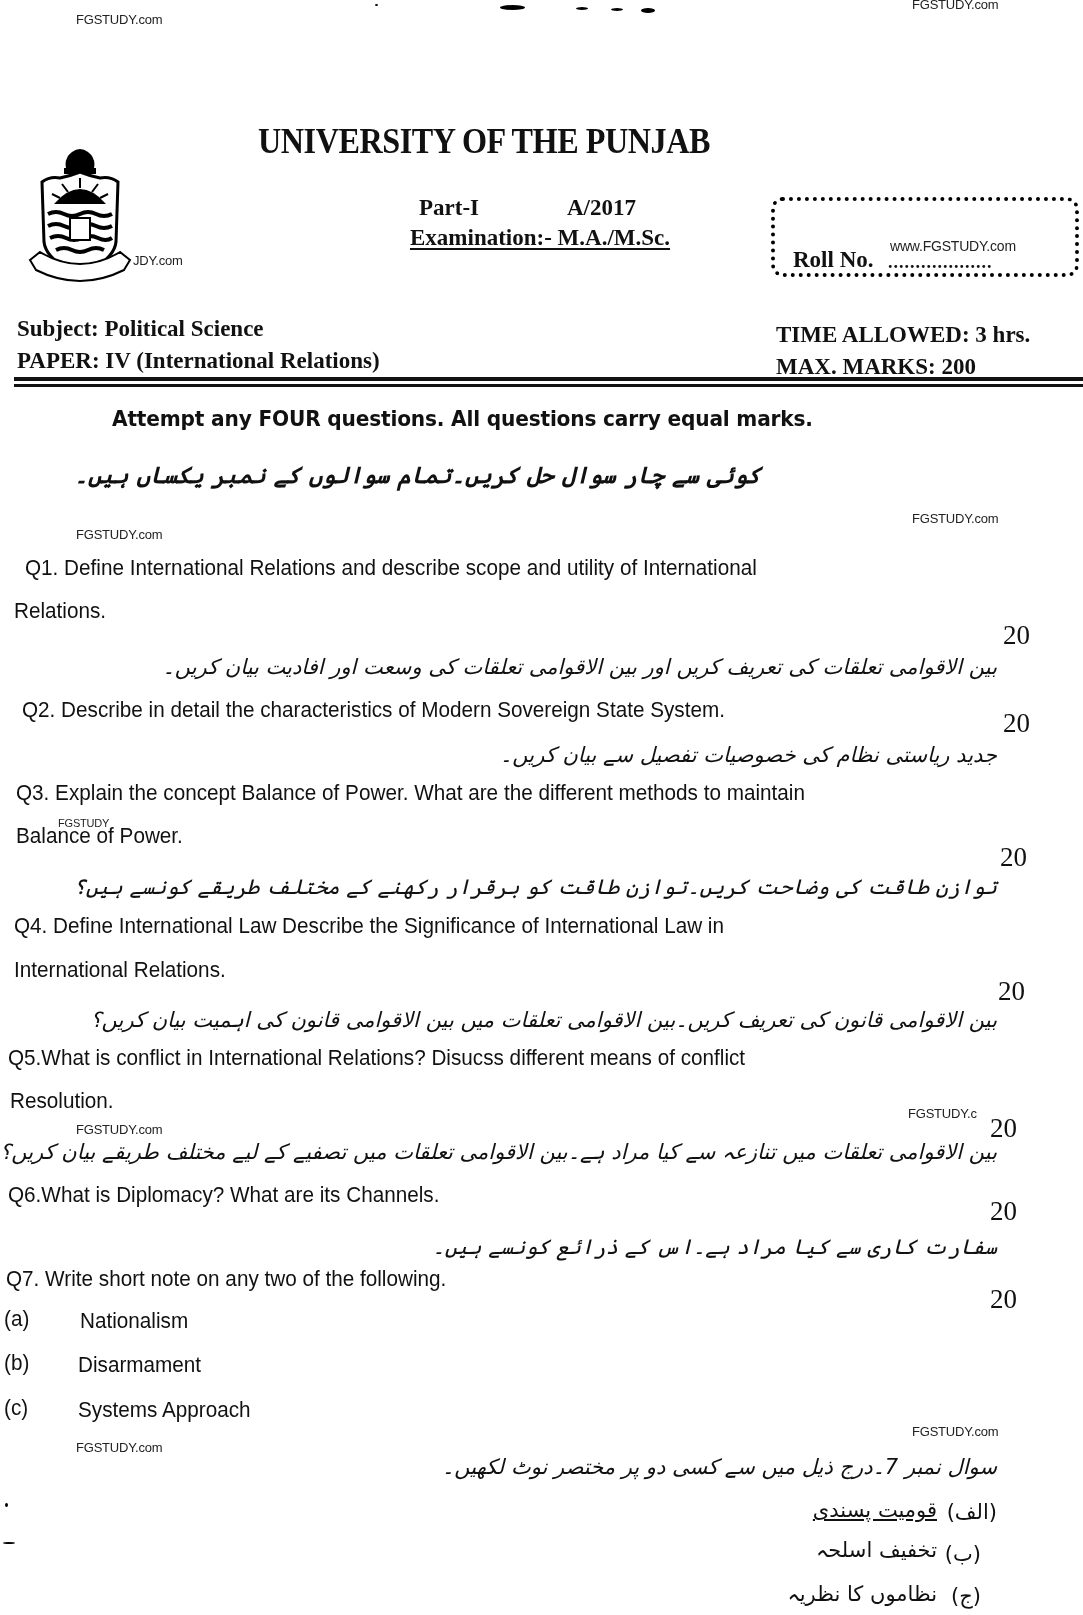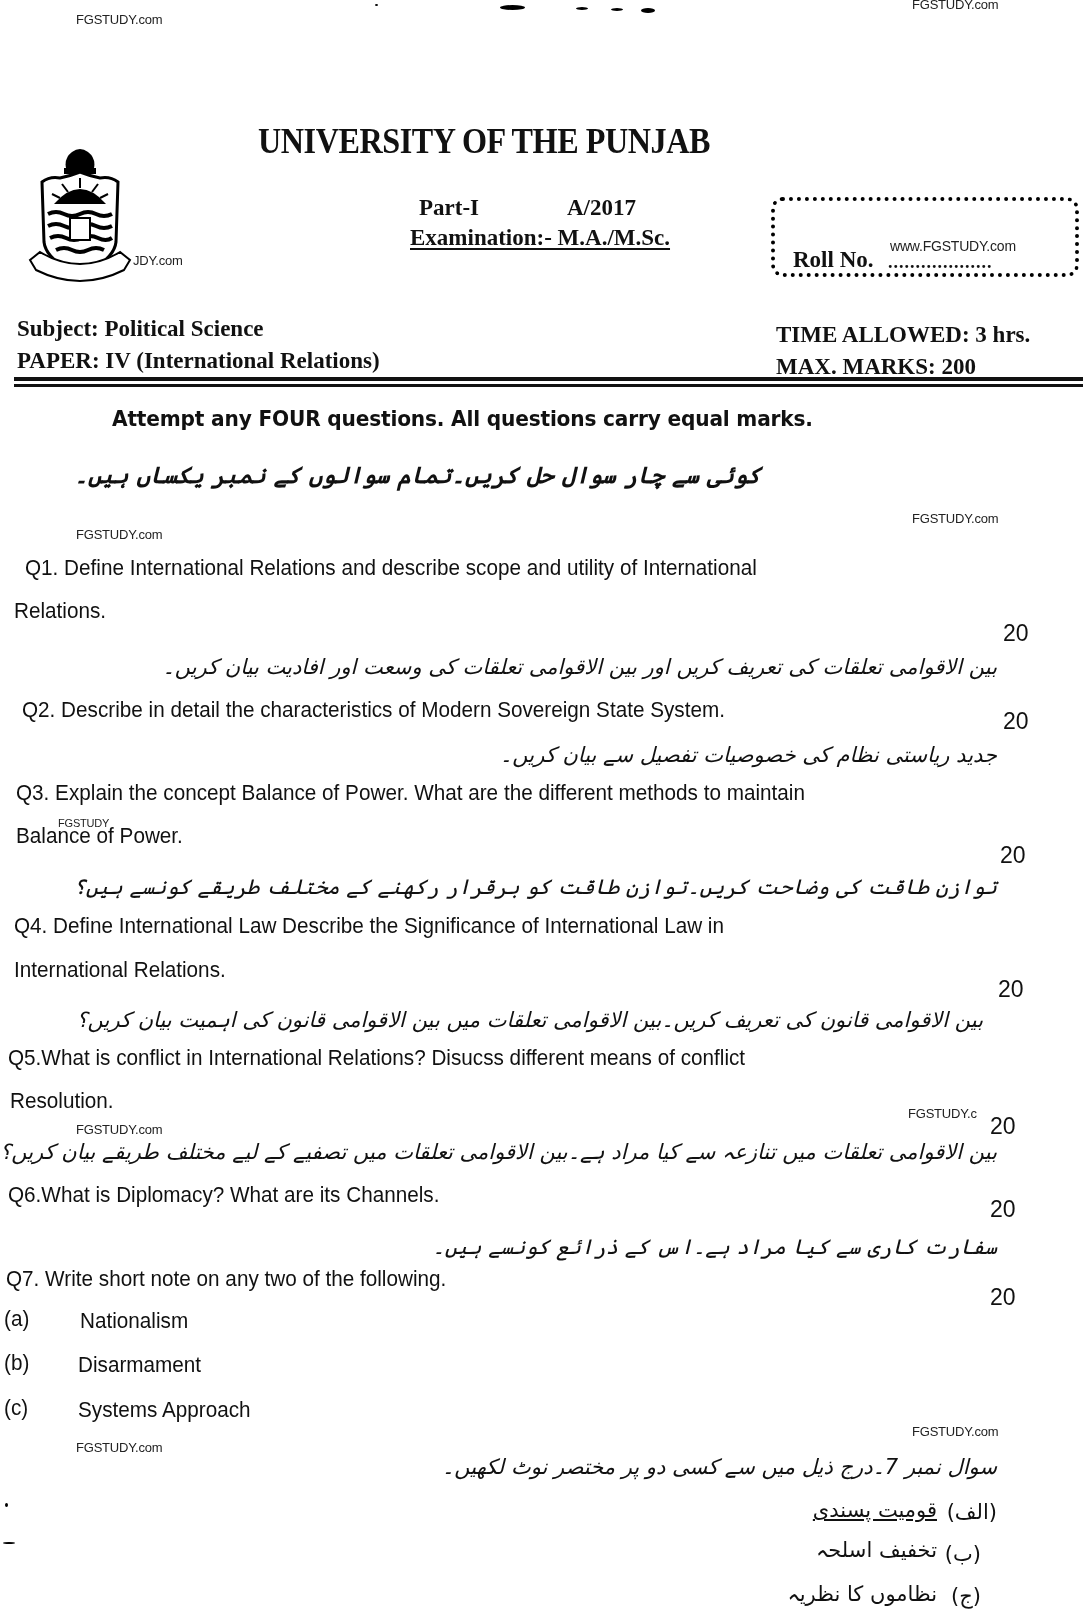--- a/index.html
+++ b/index.html
@@ -5,21 +5,21 @@
   html, body { margin: 0; padding: 0; background: #ffffff; }
   body { width: 1083px; height: 1615px; position: relative; overflow: hidden; color: #111; }
   .abs { position: absolute; }
   .wm { font-family: "Liberation Sans Narrow", "Liberation Sans", sans-serif; font-size: 13px; color: #222; letter-spacing: -0.2px; }
   .serif-b { font-family: "Liberation Serif", serif; font-weight: bold; }
   .title { font-size: 35px; letter-spacing: -0.5px; transform: scaleX(0.92); transform-origin: left top; white-space: nowrap; }
   .hdr { font-size: 23px; white-space: nowrap; }
   .hdr-u { text-decoration: underline; text-decoration-thickness: 2px; text-underline-offset: 3px; }
   .instr { font-family: "DejaVu Sans", sans-serif; font-weight: bold; font-size: 21px; white-space: nowrap; letter-spacing: -0.2px; transform: scaleX(0.96); transform-origin: left top; }
   .q { font-family: "Liberation Sans", sans-serif; font-size: 22.5px; white-space: nowrap; transform: scaleX(0.92); transform-origin: left top; }
-  .marks { font-family: Liberation Sans, sans-serif; font-size: 23px; }
+  .marks { font-family: Liberation Serif, serif; font-size: 27px; }
   .urdu { font-family: "DejaVu Sans", sans-serif; font-size: 21px; direction: rtl; text-align: right; white-space: nowrap; font-style: italic; }
   .urdu-item { font-family: "DejaVu Sans", sans-serif; font-size: 21px; direction: rtl; white-space: nowrap; }
   .rule { position: absolute; left: 14px; width: 1069px; background: #111; }
   .rollbox { position: absolute; left: 771px; top: 197px; width: 300px; height: 72px; border: 4px dotted #000; border-radius: 12px; }
   .smudge { position: absolute; background: #000; border-radius: 50%; }
 </style>
 </head>
 <body>
 
 <div class="smudge" style="left:375px;top:4px;width:3px;height:2px;"></div>
@@ -91,21 +91,21 @@
 
 <div class="abs q" style="left:16px;top:780px;">Q3. Explain the concept Balance of Power. What are the different methods to maintain</div>
 <div class="abs q" style="left:16px;top:823px;">Balance of Power.</div>
 <div class="abs wm" style="left:58px;top:817px;font-size:11px;">FGSTUDY</div>
 <div class="abs marks" style="left:1000px;top:842px;">20</div>
 <div class="abs urdu" style="right:86px;top:875px;">توازن طاقت کی وضاحت کریں۔توازن طاقت کو برقرار رکھنے کے مختلف طریقے کونسے ہیں؟</div>
 
 <div class="abs q" style="left:14px;top:913px;">Q4. Define International Law Describe the Significance of International Law in</div>
 <div class="abs q" style="left:14px;top:957px;">International Relations.</div>
 <div class="abs marks" style="left:998px;top:976px;">20</div>
-<div class="abs urdu" style="right:100px;top:1008px;">بین الاقوامی قانون کی تعریف کریں۔بین الاقوامی تعلقات میں بین الاقوامی قانون کی اہمیت بیان کریں؟</div>
+<div class="abs urdu" style="right:86px;top:1008px;">بین الاقوامی قانون کی تعریف کریں۔بین الاقوامی تعلقات میں بین الاقوامی قانون کی اہمیت بیان کریں؟</div>
 
 <div class="abs q" style="left:8px;top:1045px;">Q5.What is conflict in International Relations? Disucss different means of conflict</div>
 <div class="abs q" style="left:10px;top:1088px;">Resolution.</div>
 <div class="abs wm" style="left:908px;top:1106px;">FGSTUDY.c</div>
 <div class="abs marks" style="left:990px;top:1113px;">20</div>
 <div class="abs wm" style="left:76px;top:1122px;">FGSTUDY.com</div>
 <div class="abs urdu" style="right:86px;top:1140px;">بین الاقوامی تعلقات میں تنازعہ سے کیا مراد ہے۔بین الاقوامی تعلقات میں تصفیے کے لیے مختلف طریقے بیان کریں؟</div>
 
 <div class="abs q" style="left:8px;top:1182px;">Q6.What is Diplomacy? What are its Channels.</div>
 <div class="abs marks" style="left:990px;top:1196px;">20</div>

